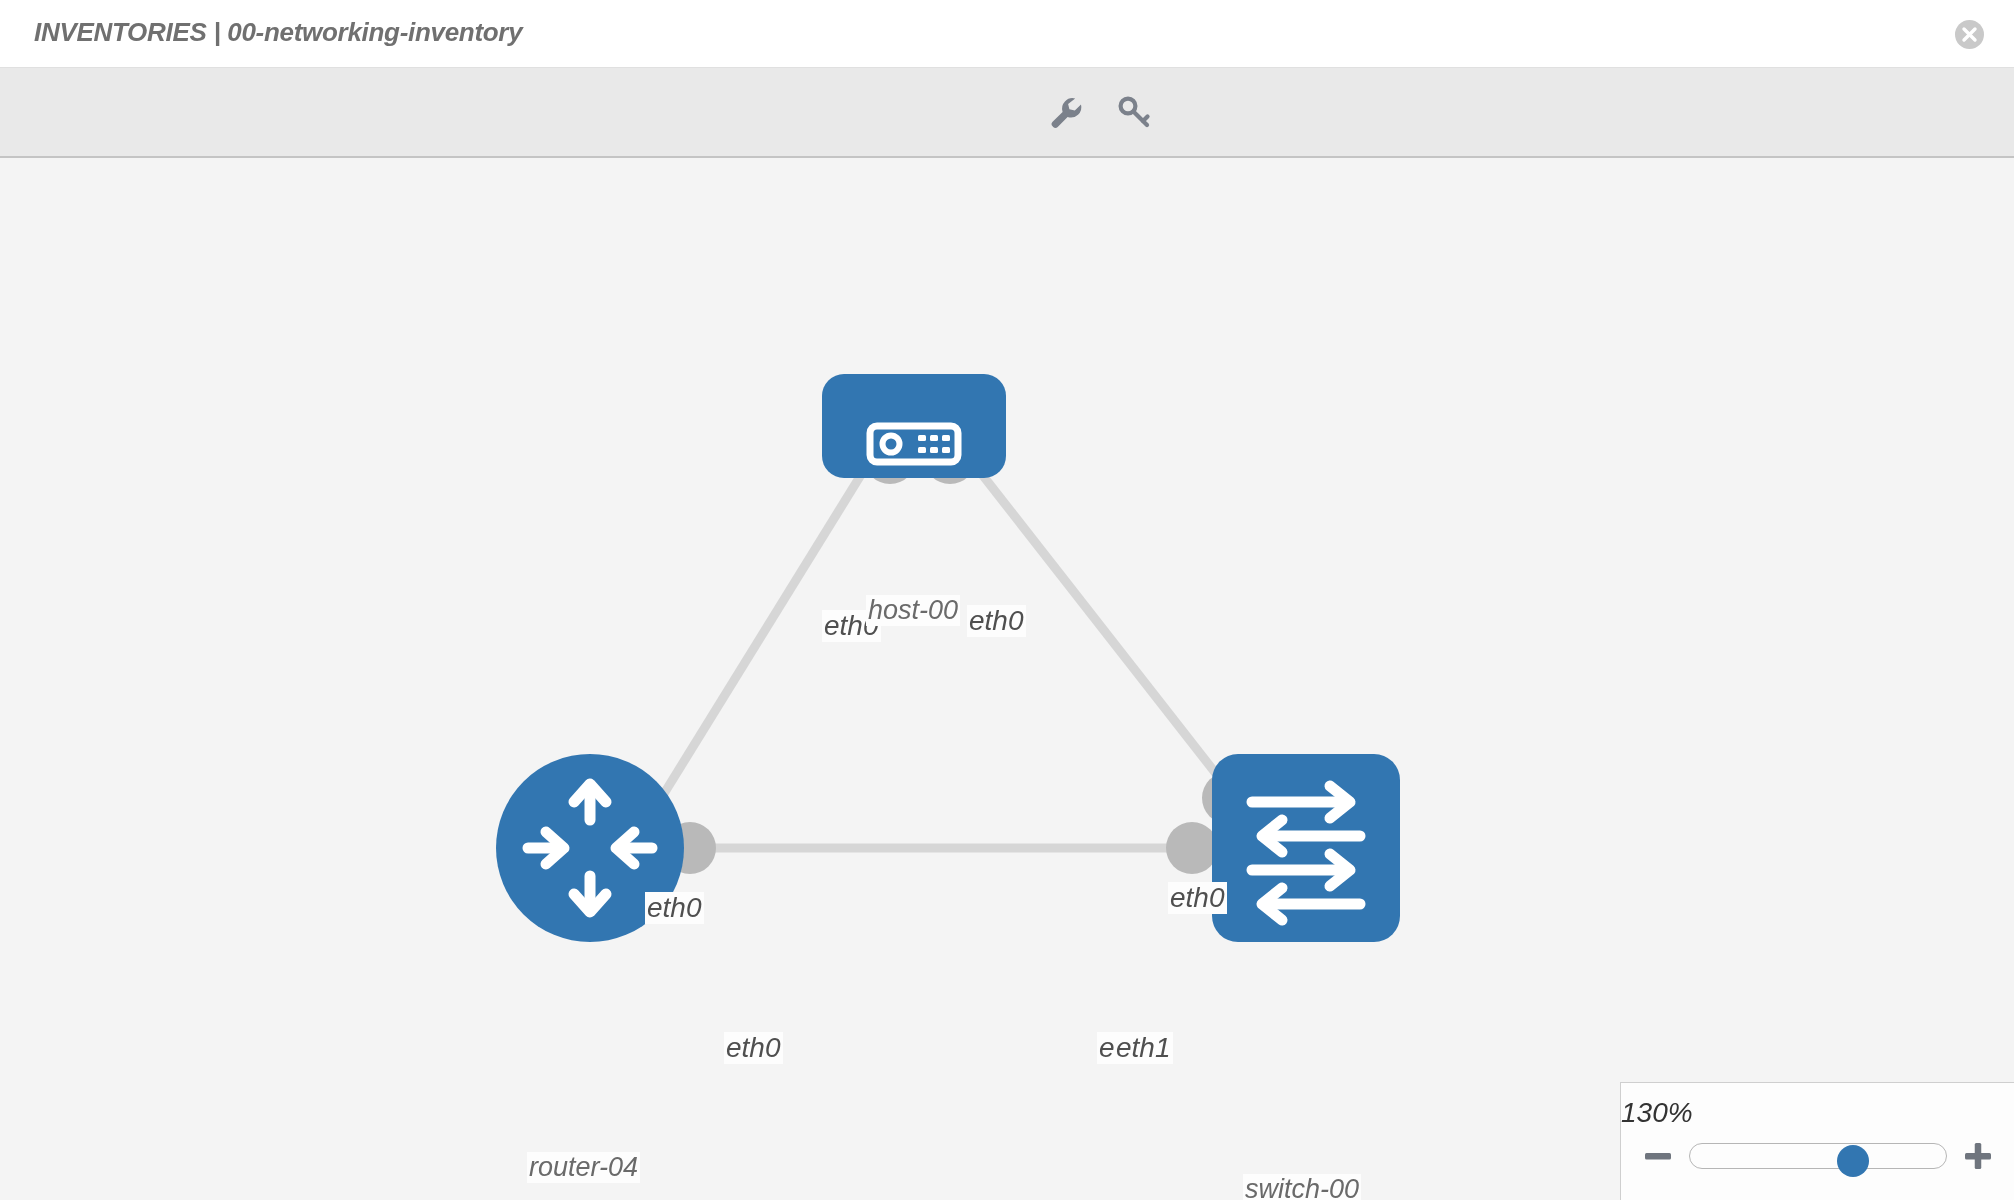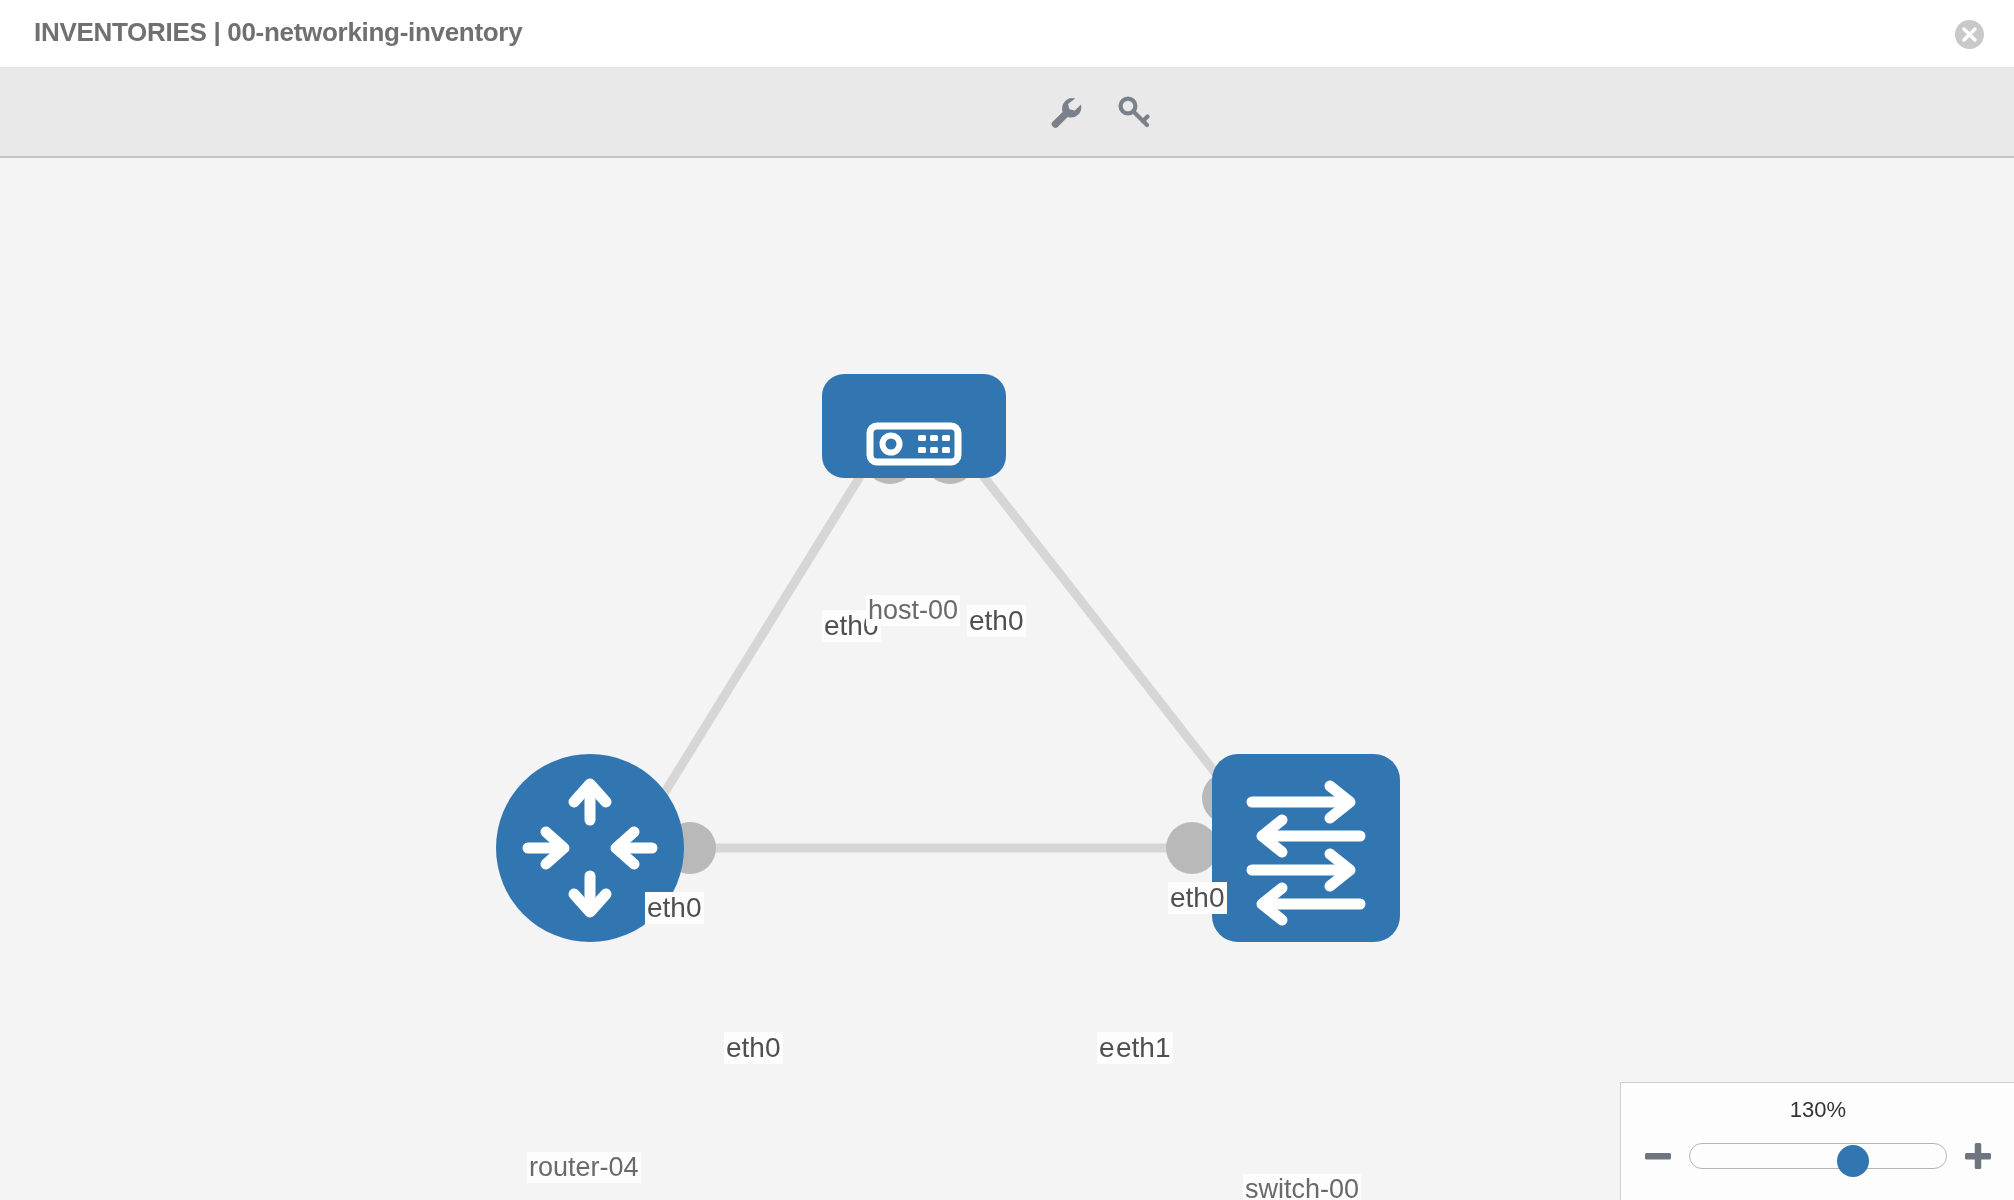--- a/index.html
+++ b/index.html
@@ -10,20 +10,21 @@
     overflow: hidden;
     background: #ffffff;
     font-family: "Liberation Sans", sans-serif;
   }
 
   #app {
     position: relative;
     width: 2014px;
     height: 1200px;
     background: #0ea5e9;
+    font-style: italic;
   }
 
   
   .header {
     position: absolute;
     left: 0; top: 0;
     width: 2014px;
     height: 68px;
     background: #ffffff;
     border-bottom: 1px solid #e0e0e0;
@@ -157,22 +158,22 @@
     border-bottom: none;
     border-right: none;
     box-sizing: border-box;
   }
 
   .zoom-value {
     position: absolute;
     top: 14px;
     left: 0;
     width: 394px;
-    text-align: center;
-    font-size: 22px;
+    text-align: left;
+    font-size: 28px;
     color: #333333;
     font-family: "Liberation Sans", sans-serif;
   }
 
   .zoom-row {
     position: absolute;
     top: 50px;
     left: 0;
     width: 394px;
     height: 46px;

